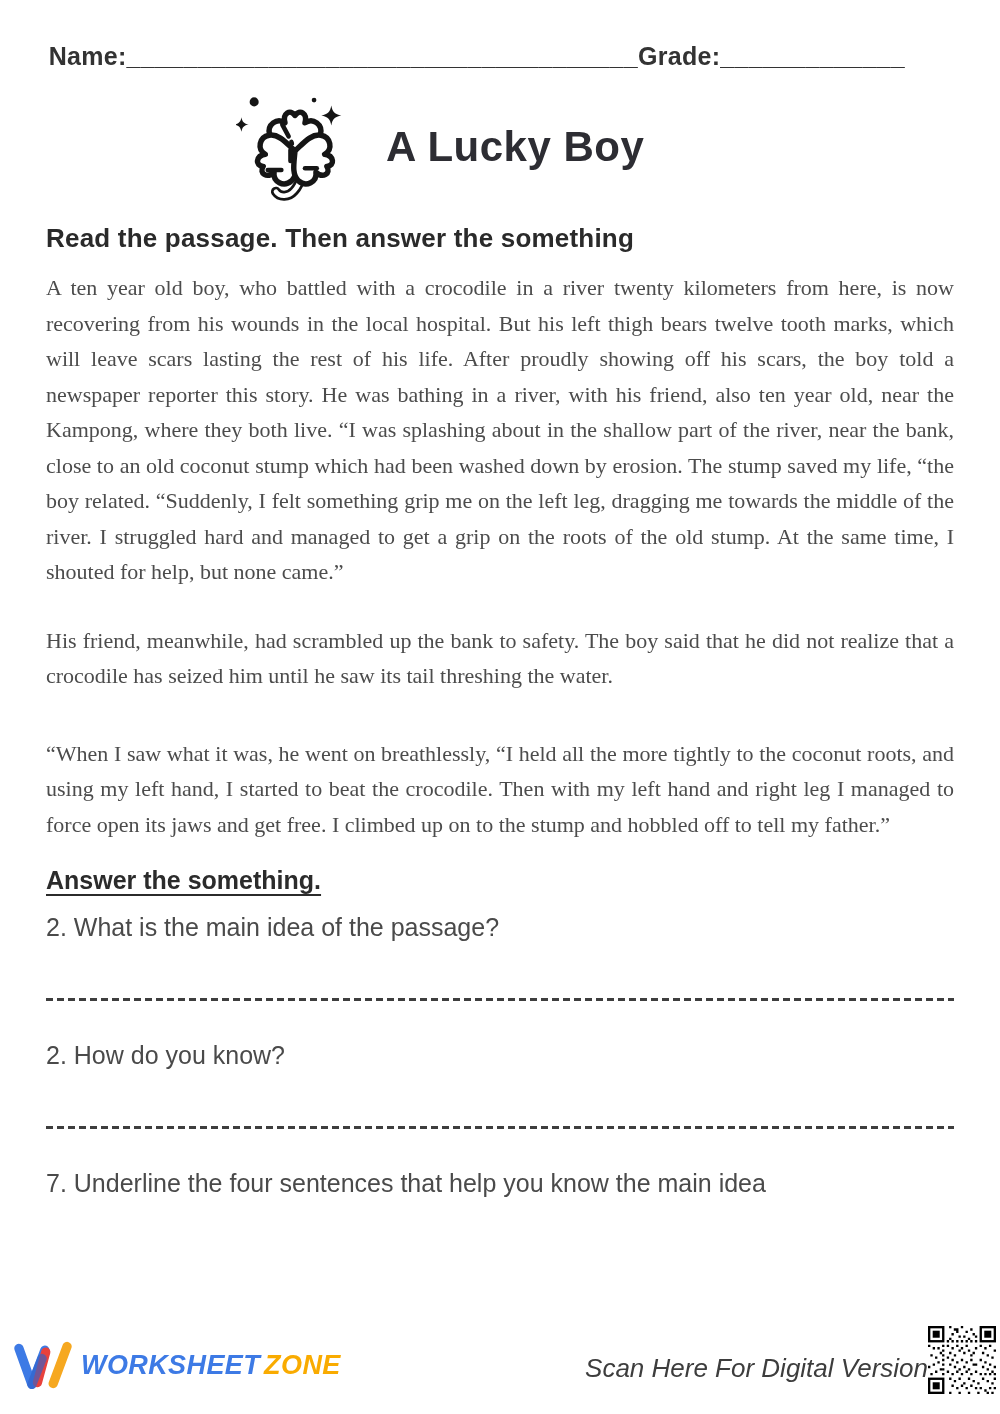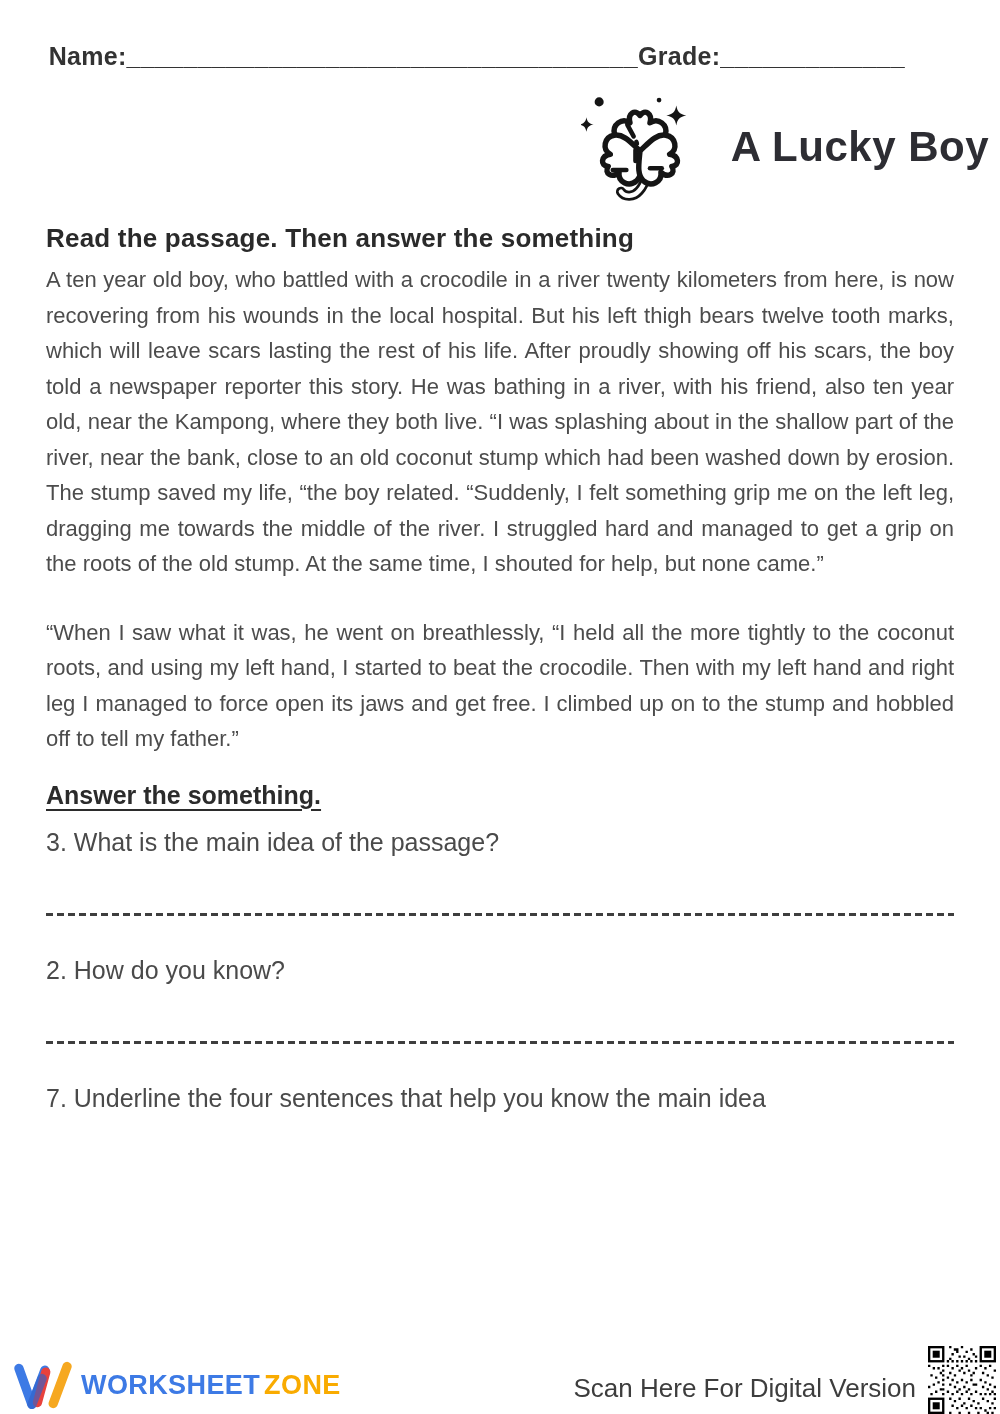--- a/index.html
+++ b/index.html
@@ -19,40 +19,39 @@
     font-size: 25px;
     font-weight: bold;
     color: #333333;
     letter-spacing: 0.3px;
     white-space: nowrap;
   }
   .brand-header {
     display: flex;
     align-items: center;
     gap: 32px;
-    margin: 16px 11px 0 236px;
+    margin: 16px 2px 0 236px;
     height: 126px;
-    justify-content: flex-end;
   }
   .clover { width: 118px; height: 122px; }
   .page-title {
     font-size: 42px;
     font-weight: bold;
     color: #2d2d33;
     letter-spacing: 0.5px;
     padding-bottom: 6px;
   }
   .instruction {
     margin: 10px 46px 0;
     font-size: 26px;
     font-weight: bold;
     color: #2a2a2a;
     letter-spacing: 0.2px;
   }
-  .passage { margin: 8px 46px 0; }
+  .passage { margin: 16px 46px 0; font-family: Liberation Serif, serif; }
   .passage p {
     font-size: 22px;
     line-height: 35.5px;
     color: #4c4c4c;
     text-align: justify;
     margin-bottom: 33px;
   }
   .passage p.p2 { margin-bottom: 42px; }
   .passage p.p3 { margin-bottom: 0; }
   .answers { margin: 24px 46px 0; }
@@ -73,44 +72,45 @@
   .q2, .q3 { margin-top: 40px; }
   .answer-line {
     height: 3px;
     margin-top: 56px;
     background: repeating-linear-gradient(90deg, #3e3e3e 0 7px, transparent 7px 11px);
   }
   .footer {
     position: absolute;
     left: 14px;
     right: 4px;
-    bottom: 0;
+    bottom: 20px;
     display: flex;
     justify-content: space-between;
     align-items: flex-end;
+    font-style: italic;
   }
   .brand {
     display: flex;
     align-items: center;
     gap: 9px;
     padding-bottom: 4px;
   }
   .brand-icon { width: 58px; height: 50px; }
   .brand-text {
     font-size: 27px;
     font-weight: bold;
     letter-spacing: 0.4px;
     white-space: nowrap;
   }
   .brand-text .blue { color: #3d7ae5; }
   .brand-text .yellow { color: #f9ab00; margin-left: 4px; }
   .scan-group {
     display: flex;
     align-items: flex-end;
-    gap: 12px;
+    gap: 0;
     margin-left: 20px;
   }
   .scan-text {
     font-size: 26px;
     color: #3d3d3d;
     margin-bottom: 10px;
     white-space: nowrap;
   }
   .qr { width: 68px; height: 68px; }
 </style>
@@ -147,26 +147,27 @@
       <line x1="76" y1="85" x2="89" y2="85"></line>
     </g>
   </svg>
   <h1 class="page-title">A Lucky Boy</h1>
 </div>
 
 <h2 class="instruction">Read the passage. Then answer the something</h2>
 
 <div class="passage">
   <p class="p1">A ten year old boy, who battled with a crocodile in a river twenty kilometers from here, is now recovering from his wounds in the local hospital. But his left thigh bears twelve tooth marks, which will leave scars lasting the rest of his life. After proudly showing off his scars, the boy told a newspaper reporter this story. He was bathing in a river, with his friend, also ten year old, near the Kampong, where they both live. “I was splashing about in the shallow part of the river, near the bank, close to an old coconut stump which had been washed down by erosion. The stump saved my life, “the boy related. “Suddenly, I felt something grip me on the left leg, dragging me towards the middle of the river. I struggled hard and managed to get a grip on the roots of the old stump. At the same time, I shouted for help, but none came.”</p>
+  <p class="p2">His friend, meanwhile, had scrambled up the bank to safety. The boy said that he did not realize that a crocodile has seized him until he saw its tail threshing the water.</p>
   <p class="p3">“When I saw what it was, he went on breathlessly, “I held all the more tightly to the coconut roots, and using my left hand, I started to beat the crocodile. Then with my left hand and right leg I managed to force open its jaws and get free. I climbed up on to the stump and hobbled off to tell my father.”</p>
 </div>
 
 <div class="answers">
   <div class="answers-heading">Answer the something.</div>
-  <p class="question q1">3. What is the main idea of the passage?</p>
+  <p class="question q1">2. What is the main idea of the passage?</p>
   <div class="answer-line"></div>
   <p class="question q2">2. How do you know?</p>
   <div class="answer-line"></div>
   <p class="question q3">7. Underline the four sentences that help you know the main idea</p>
 </div>
 
 <div class="footer">
   <div class="brand">
     <svg class="brand-icon" viewBox="0 0 62 54" aria-hidden="true">
       <path d="M5,9 L19,48 L33,11" fill="none" stroke="#3d7ae5" stroke-width="10" stroke-linecap="round" stroke-linejoin="round"></path>

